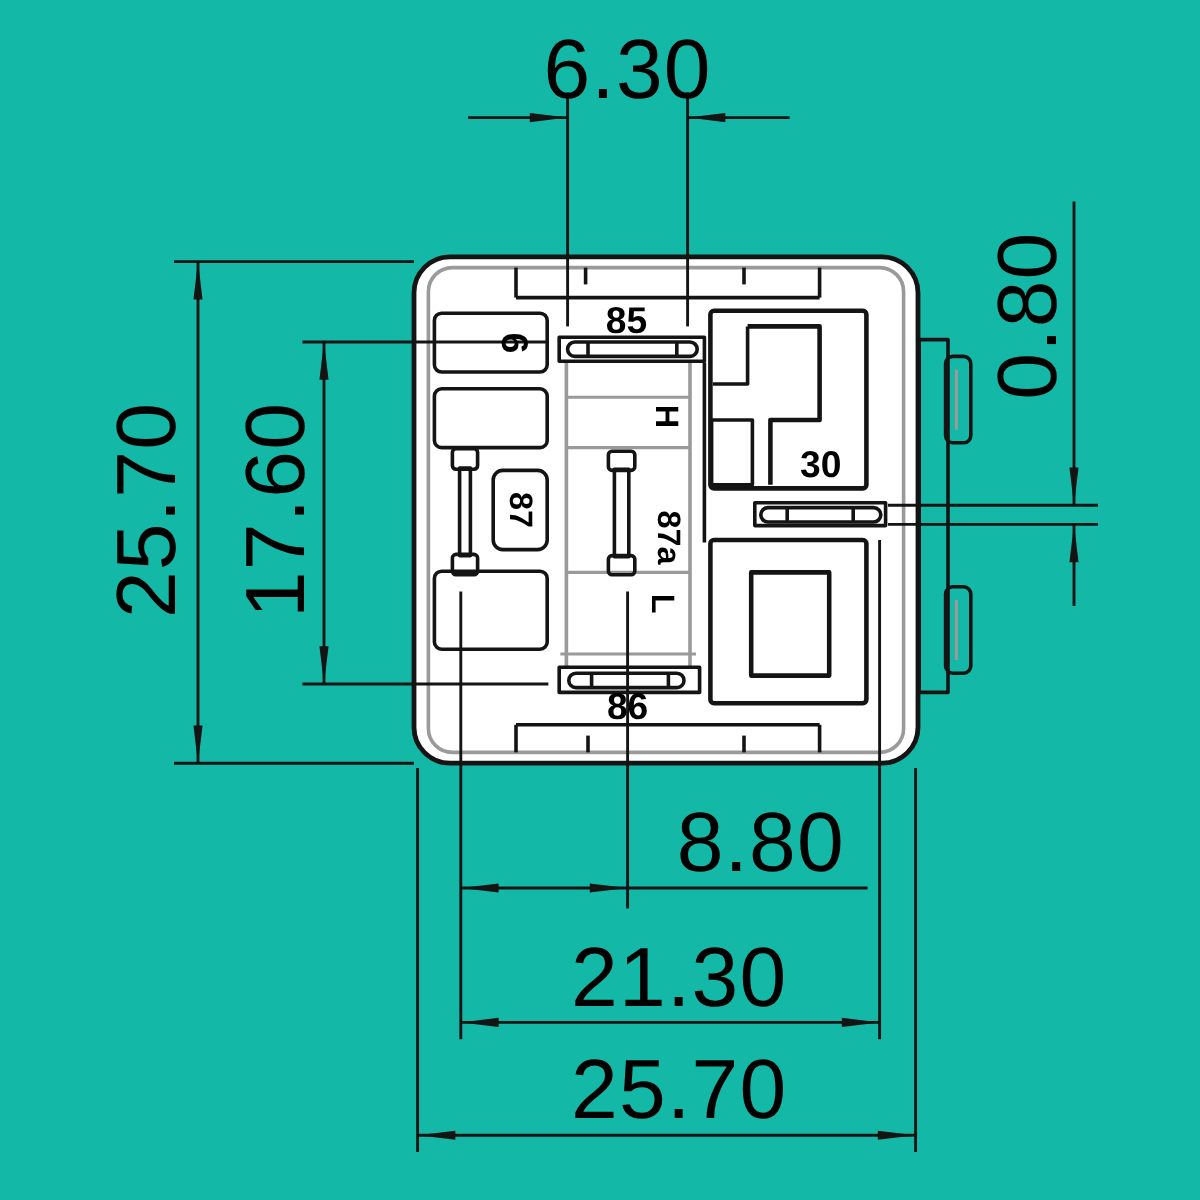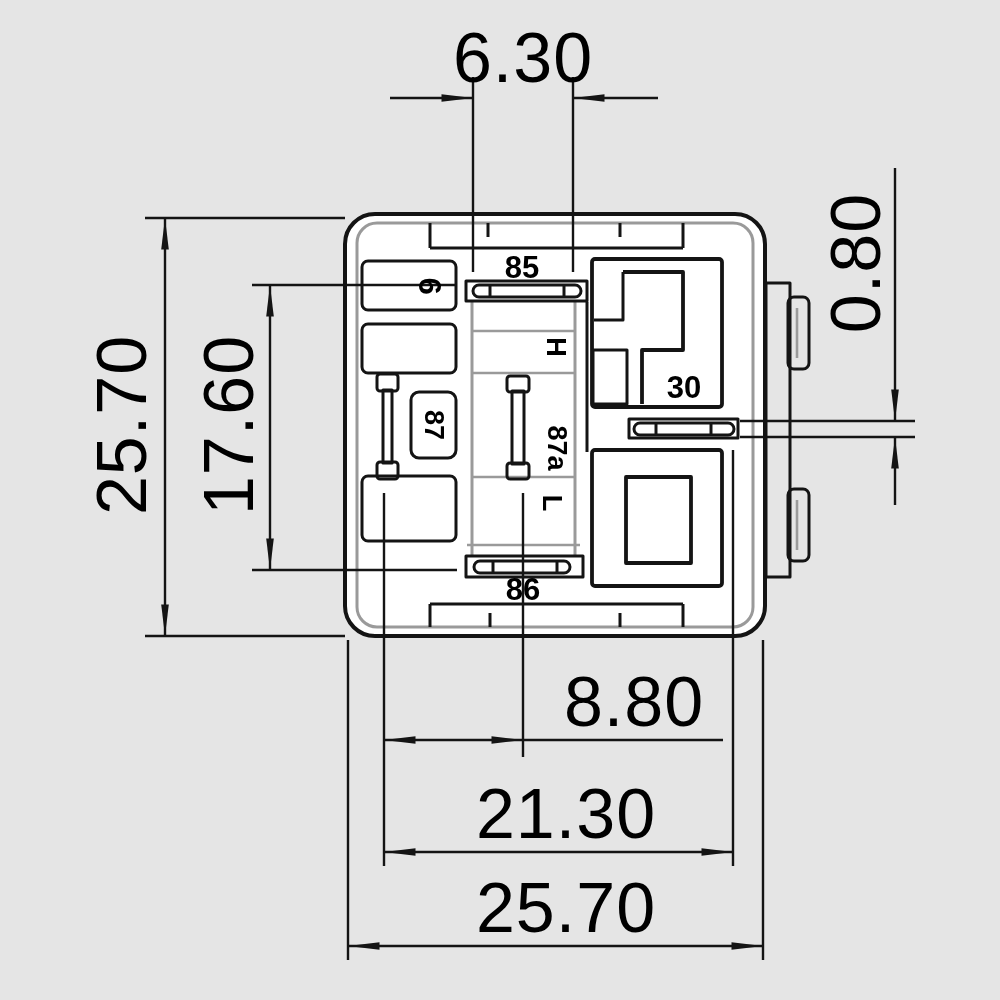--- a/index.html
+++ b/index.html
@@ -1,16 +1,16 @@
 <!DOCTYPE html>
 <html><head>
 <meta charset="utf-8">
 <style>
   html,body{margin:0;padding:0;background:#fff;}
-  .stage{position:relative;width:1000px;height:1000px;background:#e5e5e5;overflow:hidden;
+  .stage{position:relative;width:1000px;height:1000px;background:#14b8a6;overflow:hidden;
          font-family:"Liberation Sans", sans-serif;}
   svg{display:block;}
   .ext,.dim{stroke:#141414;stroke-width:2.4;fill:none;stroke-linecap:butt;}
   .outline{stroke:#141414;stroke-width:4;fill:#ffffff;stroke-linejoin:round;}
   .inner-gray{stroke:#9a9a9a;stroke-width:3;fill:none;}
   .gray-thin{stroke:#9a9a9a;stroke-width:2.6;fill:none;}
   .detail{stroke:#141414;stroke-width:3;fill:none;stroke-linejoin:round;}
   .detail-thick{stroke:#141414;stroke-width:3.8;fill:none;stroke-linejoin:round;}
   .dimtext{font-size:70px;fill:#000;letter-spacing:1px;}
   .label{font-size:31px;font-weight:bold;fill:#000;}

